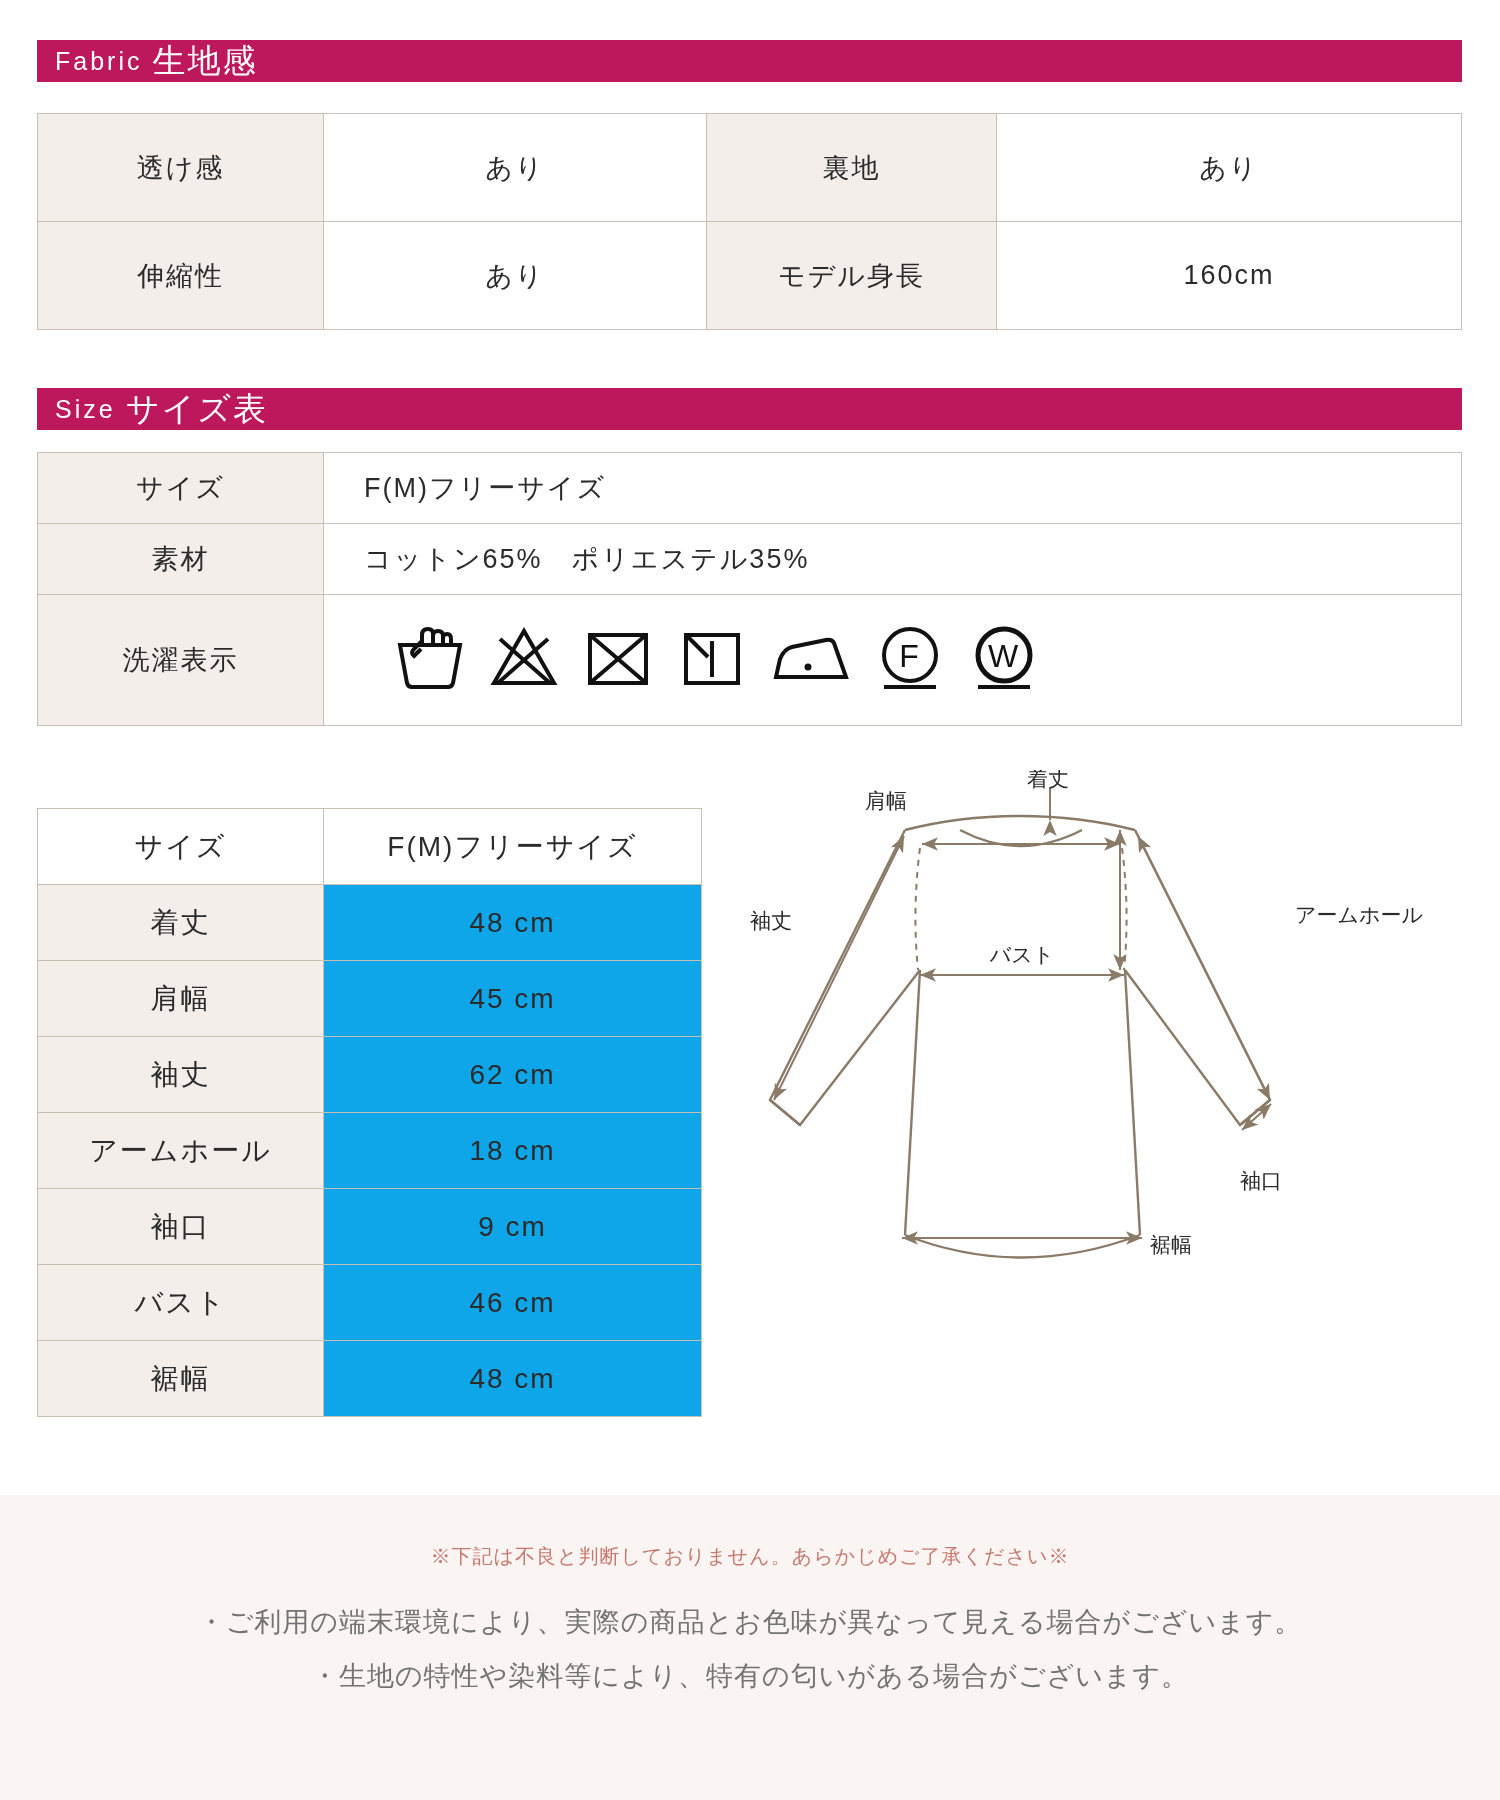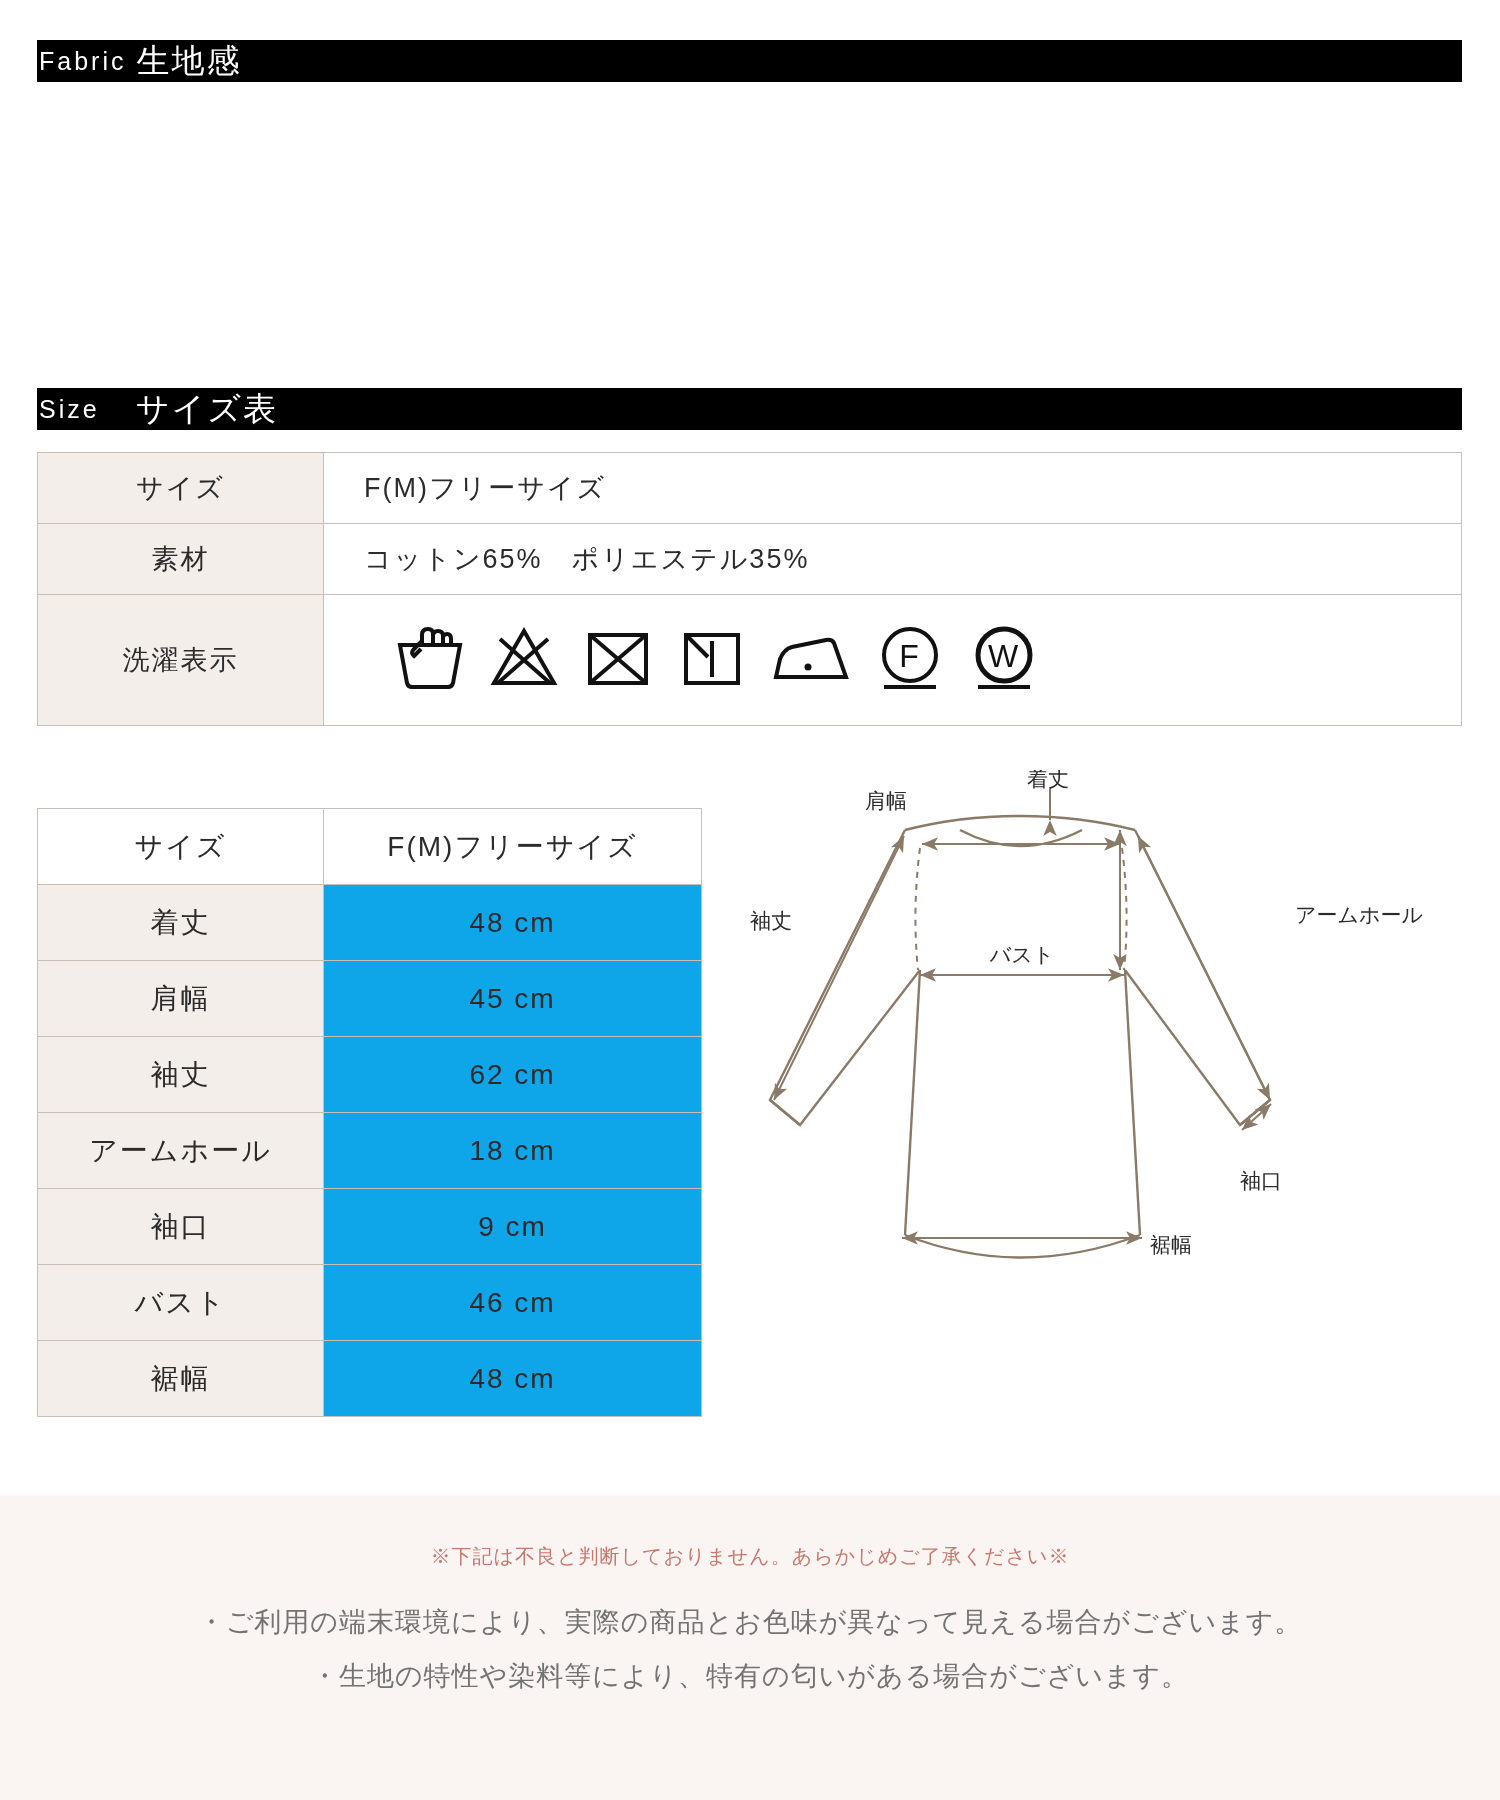--- a/index.html
+++ b/index.html
@@ -21,25 +21,25 @@
     height: 1800px;
     box-sizing: border-box;
   }
 
   
   .section-bar {
     position: absolute;
     left: 37px;
     width: 1425px;
     height: 42px;
-    background: #000000;
+    background: #be185d;
     display: flex;
     align-items: center;
     box-sizing: border-box;
-    padding-left: 2px;
+    padding-left: 18px;
   }
   .section-bar .en {
     font-size: 25px;
     letter-spacing: 3px;
     color: #ffffff;
     font-weight: 400;
   }
   .section-bar .jp {
     font-size: 33px;
     letter-spacing: 2px;
@@ -180,22 +180,38 @@
 </head>
 <body>
 
 <div class="page">
 
   <div class="section-bar" style="top:40px;">
     <span class="en">Fabric</span>
     <span class="jp">生地感</span>
   </div>
 
-
-  <div class="section-bar" style="top:388px;gap:26px;">
+  <table class="fabric-table">
+    <tbody>
+      <tr>
+        <td class="lbl" style="width:283px;">透け感</td>
+        <td class="val" style="width:380px;">あり</td>
+        <td class="lbl" style="width:287px;">裏地</td>
+        <td class="val">あり</td>
+      </tr>
+      <tr>
+        <td class="lbl">伸縮性</td>
+        <td class="val">あり</td>
+        <td class="lbl">モデル身長</td>
+        <td class="val">160cm</td>
+      </tr>
+    </tbody>
+  </table>
+
+  <div class="section-bar" style="top:388px;">
     <span class="en">Size</span>
     <span class="jp">サイズ表</span>
   </div>
 
   <table class="size-table">
     <tbody>
       <tr>
         <td class="lbl">サイズ</td>
         <td class="val">F(M)フリーサイズ</td>
       </tr>

